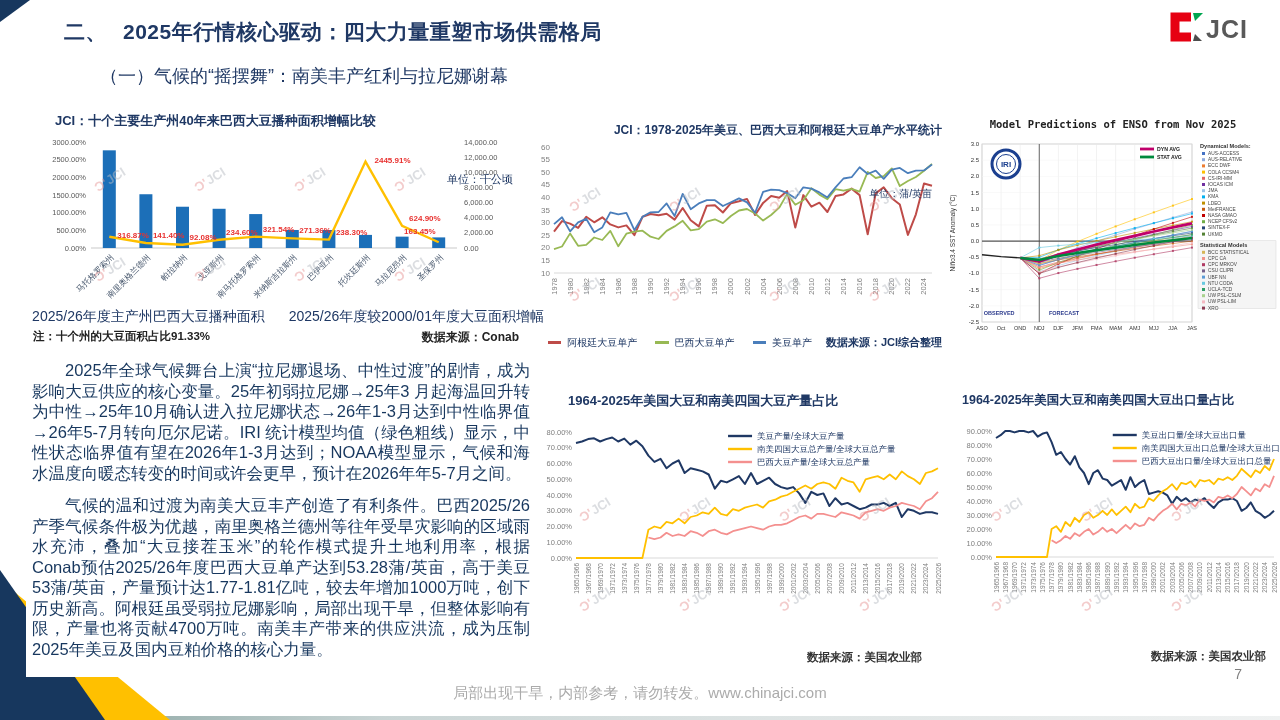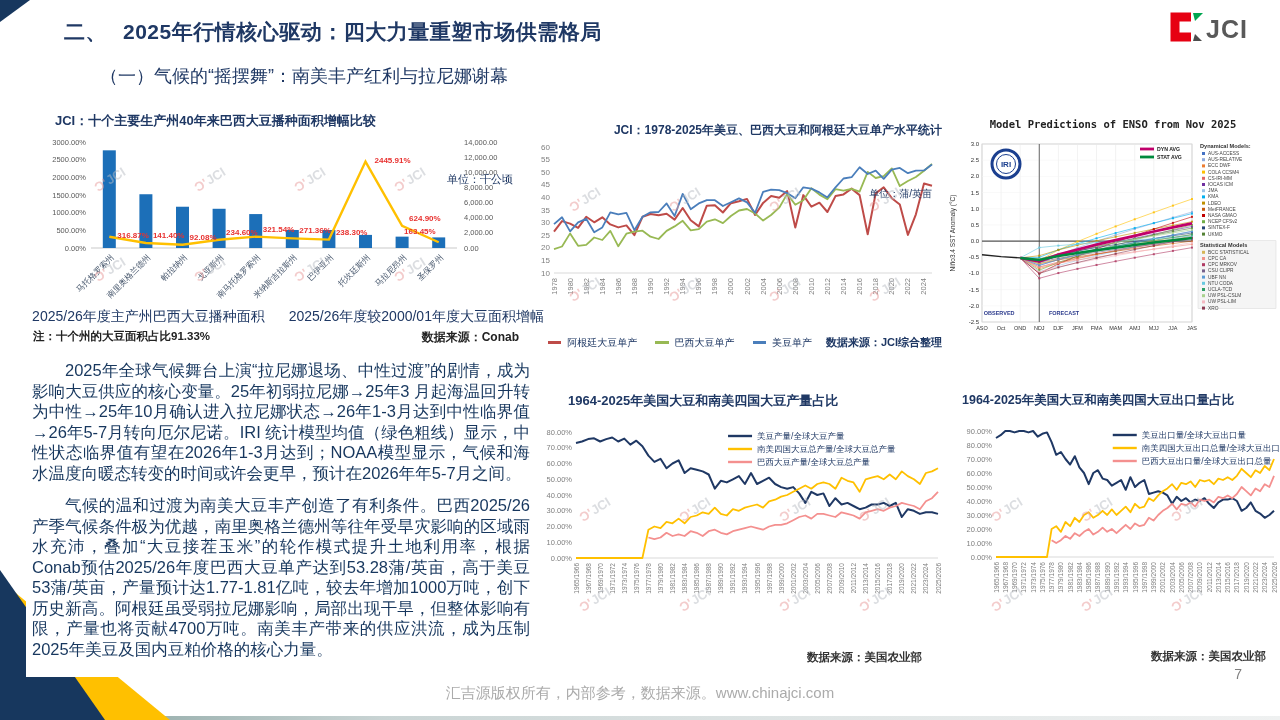--- a/index.html
+++ b/index.html
@@ -690,16 +690,16 @@
       <div class="wm" style="left: 40px; top: 200px;"><s>Ɔ'</s>JCI</div>
       <div class="wm" style="left: 130px; top: 200px;"><s>Ɔ'</s>JCI</div>
       <div class="wm" style="left: 220px; top: 200px;"><s>Ɔ'</s>JCI</div>
     </div>
 
   <div class="textblock">
     <p>2025年全球气候舞台上演“拉尼娜退场、中性过渡”的剧情，成为影响大豆供应的核心变量。25年初弱拉尼娜→25年3 月起海温回升转为中性→25年10月确认进入拉尼娜状态→26年1-3月达到中性临界值→26年5-7月转向厄尔尼诺。IRI 统计模型均值（绿色粗线）显示，中性状态临界值有望在2026年1-3月达到；NOAA模型显示，气候和海水温度向暖态转变的时间或许会更早，预计在2026年年5-7月之间。</p>
     <p>气候的温和过渡为南美大豆丰产创造了有利条件。巴西2025/26产季气候条件极为优越，南里奥格兰德州等往年受旱灾影响的区域雨水充沛，叠加“大豆接茬玉米”的轮作模式提升土地利用率，根据Conab预估2025/26年度巴西大豆单产达到53.28蒲/英亩，高于美豆53蒲/英亩，产量预计达1.77-1.81亿吨，较去年增加1000万吨，创下历史新高。阿根廷虽受弱拉尼娜影响，局部出现干旱，但整体影响有限，产量也将贡献4700万吨。南美丰产带来的供应洪流，成为压制2025年美豆及国内豆粕价格的核心力量。</p>
   </div>
 
-  <div class="footer">汇吉源版权所有，内部参考，数据来源。www.chinajci.com</div>
+  <div class="footer">局部出现干旱，内部参考，请勿转发。www.chinajci.com</div>
   <div class="pagenum">7</div>
 
 </div>
 
 </body></html>

